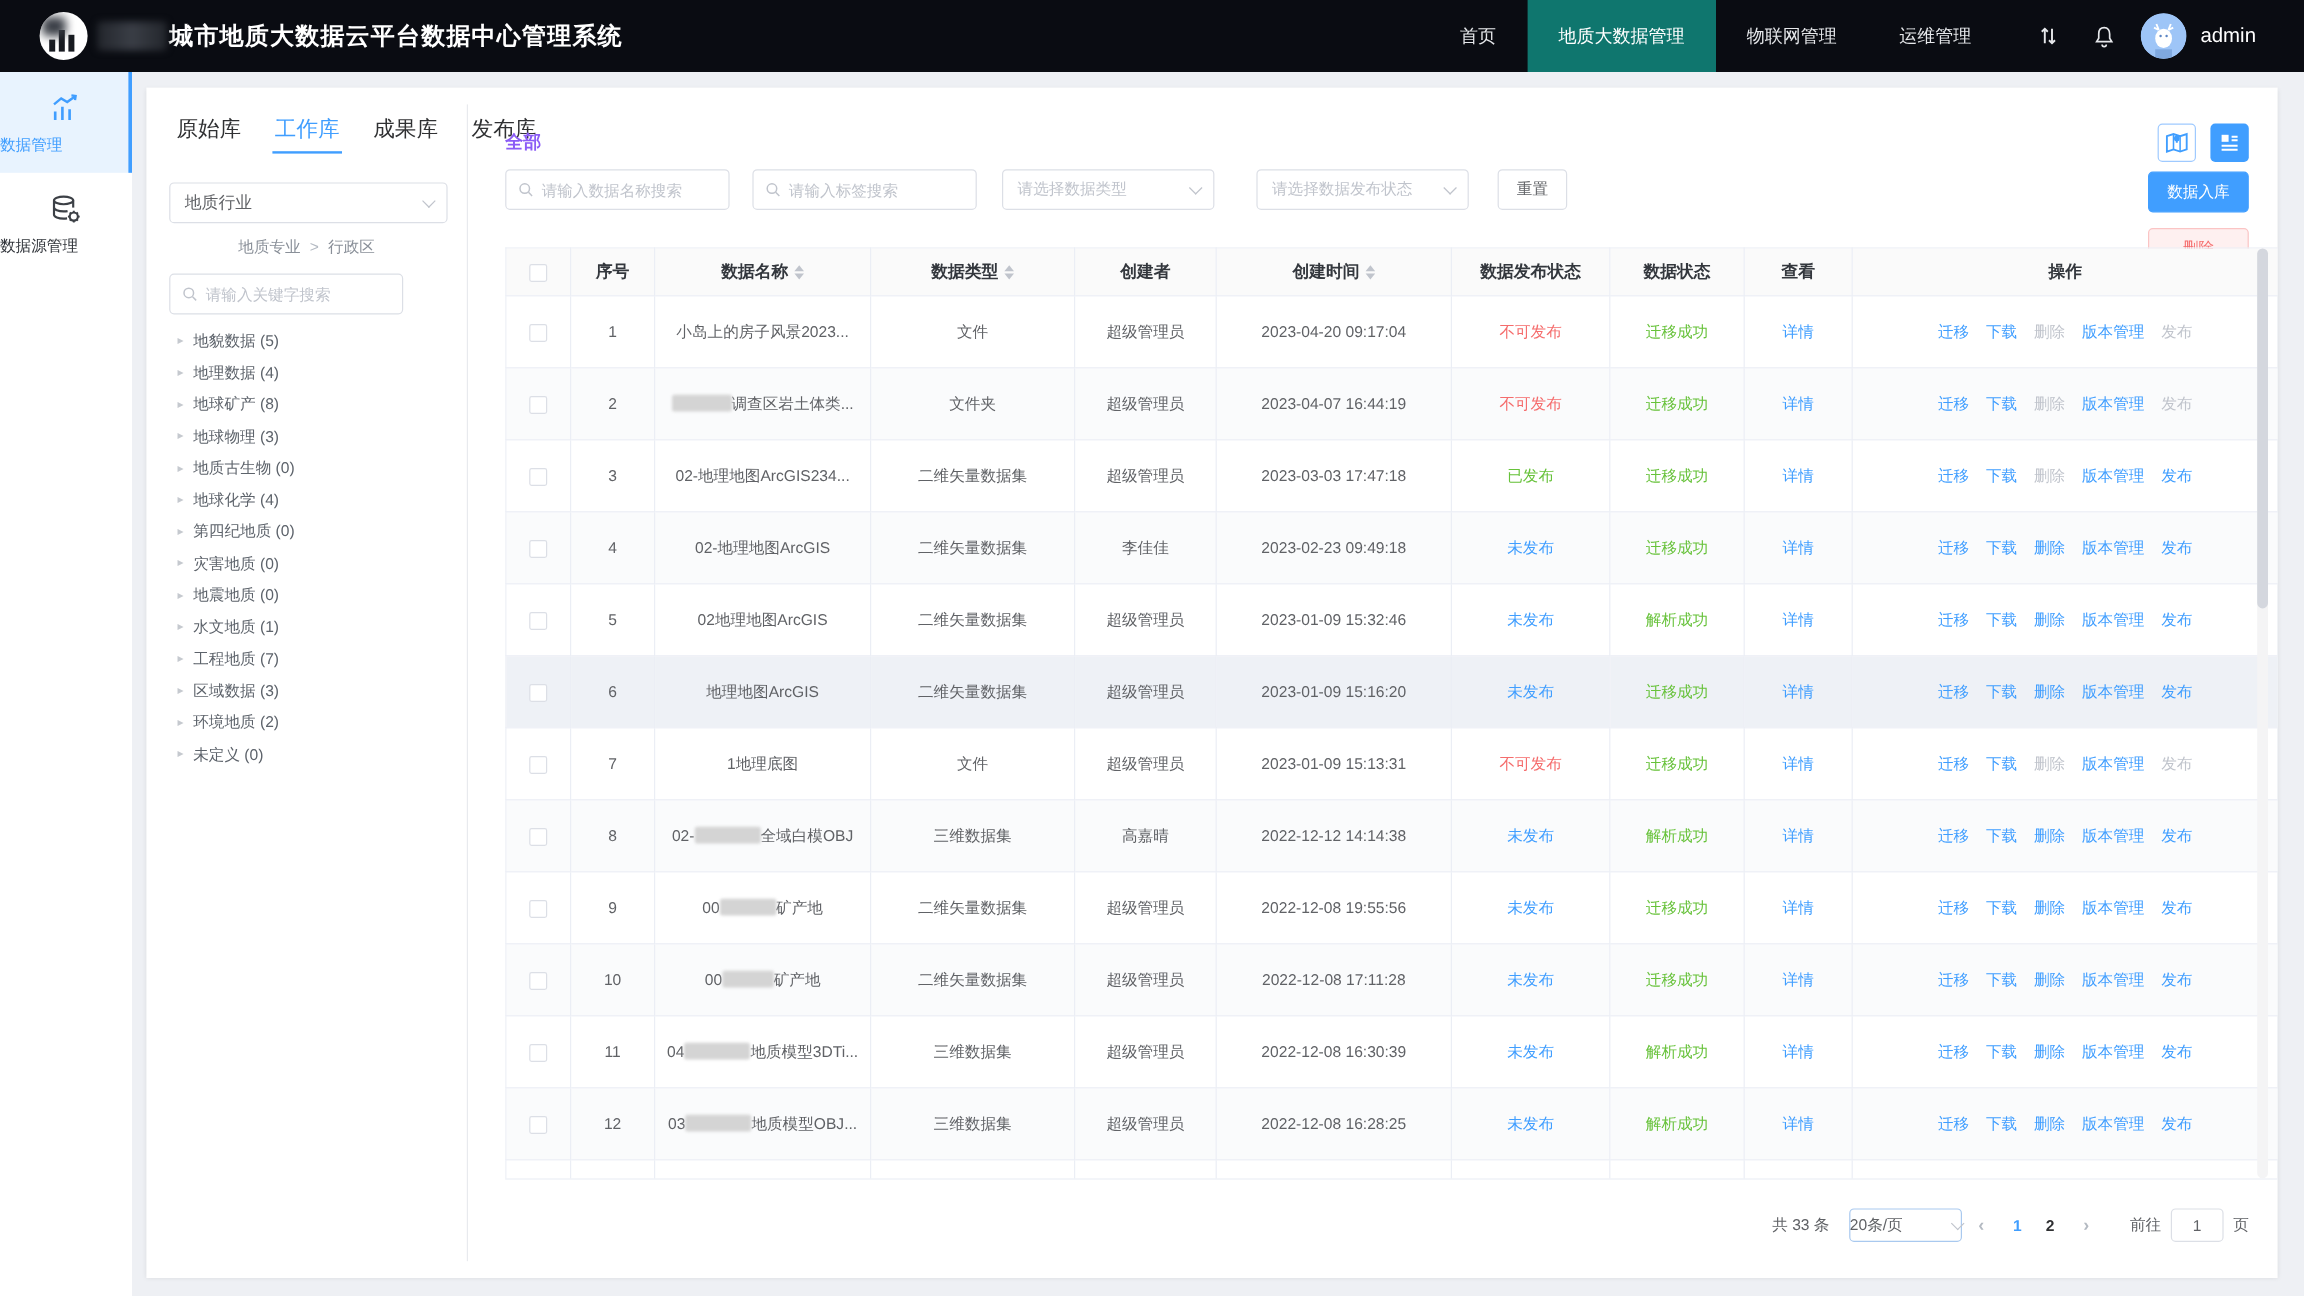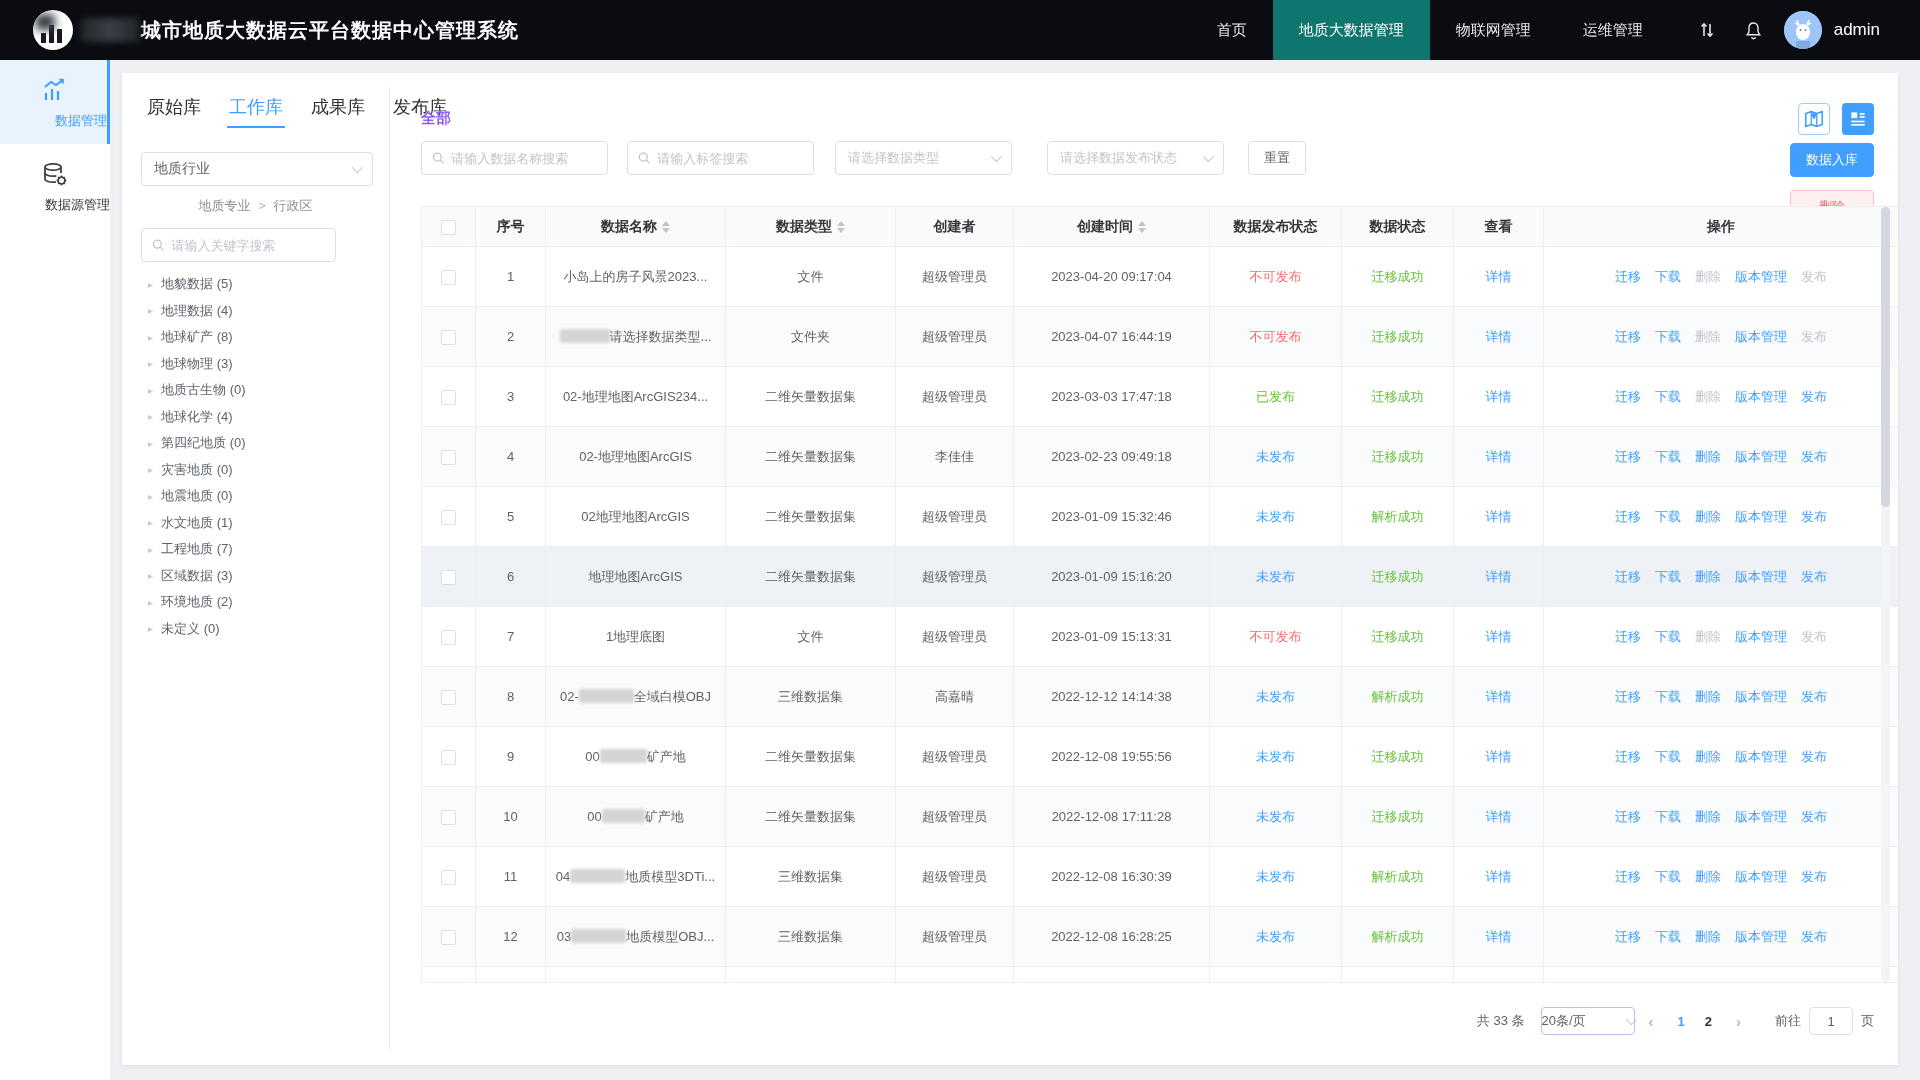--- a/index.html
+++ b/index.html
@@ -21,21 +21,21 @@
   .nav-spacer { flex:1; }
   .nav-menu { display:flex; height:60px; align-items:stretch; font-size:15px; }
   .nav-item { display:flex; align-items:center; padding:0 26px; cursor:pointer; color:#e6e8eb; white-space:nowrap; }
   .nav-item.active { background:#0f766e; color:#fff; }
   .nav-icons { display:flex; align-items:center; gap:26px; margin:0 20px 0 28px; }
   .avatar { width:38px; height:38px; border-radius:50%; background:#9ec5f7; overflow:hidden; position:relative; flex:0 0 auto; }
   .admin-name { font-size:17px; margin:0 40px 0 12px; }
 
   
   .sidebar { position:absolute; left:0; top:60px; width:110px; bottom:0; background:#fff; z-index:20; }
-  .side-item { padding:16px 0 14px; text-align:right; font-size:13px; color:#30343a; cursor:pointer; }
+  .side-item { padding:16px 0 14px; text-align:left; font-size:13px; color:#30343a; cursor:pointer; }
   .side-item .glyph { display:block; margin:0 auto 6px; width:30px; height:30px; }
   .side-item.active { background:#e8f3fe; color:#409eff; border-right:3px solid #409eff; }
 
   
   .card { position:absolute; left:122px; top:73px; width:1776px; height:992px;
     background:#fff; box-shadow:0 1px 4px rgba(0,0,0,.08); }
   .v-divider { position:absolute; left:267px; top:14px; bottom:14px; width:1px; background:#e8eaee; }
 
   
   .lpanel { position:absolute; left:0; top:0; width:267px; height:100%; }
@@ -401,21 +401,21 @@
                   <span class="op">下载</span>
                   <span class="op dis">删除</span>
                   <span class="op">版本管理</span>
                   <span class="op dis">发布</span>
                 </div>
               </td>
             </tr>
             <tr class="even">
               <td><span class="cbx"></span></td>
               <td>2</td>
-              <td><span class="redact" style="width: 50px;"></span><span>请选择数据类型...</span></td>
+              <td><span class="redact" style="width: 50px;"></span><span>调查区岩土体类...</span></td>
               <td>文件夹</td>
               <td>超级管理员</td>
               <td>2023-04-07 16:44:19</td>
               <td><span class="st-red">不可发布</span></td>
               <td><span class="st-green">迁移成功</span></td>
               <td><span class="link">详情</span></td>
               <td>
                 <div class="ops">
                   <span class="op">迁移</span>
                   <span class="op">下载</span>

